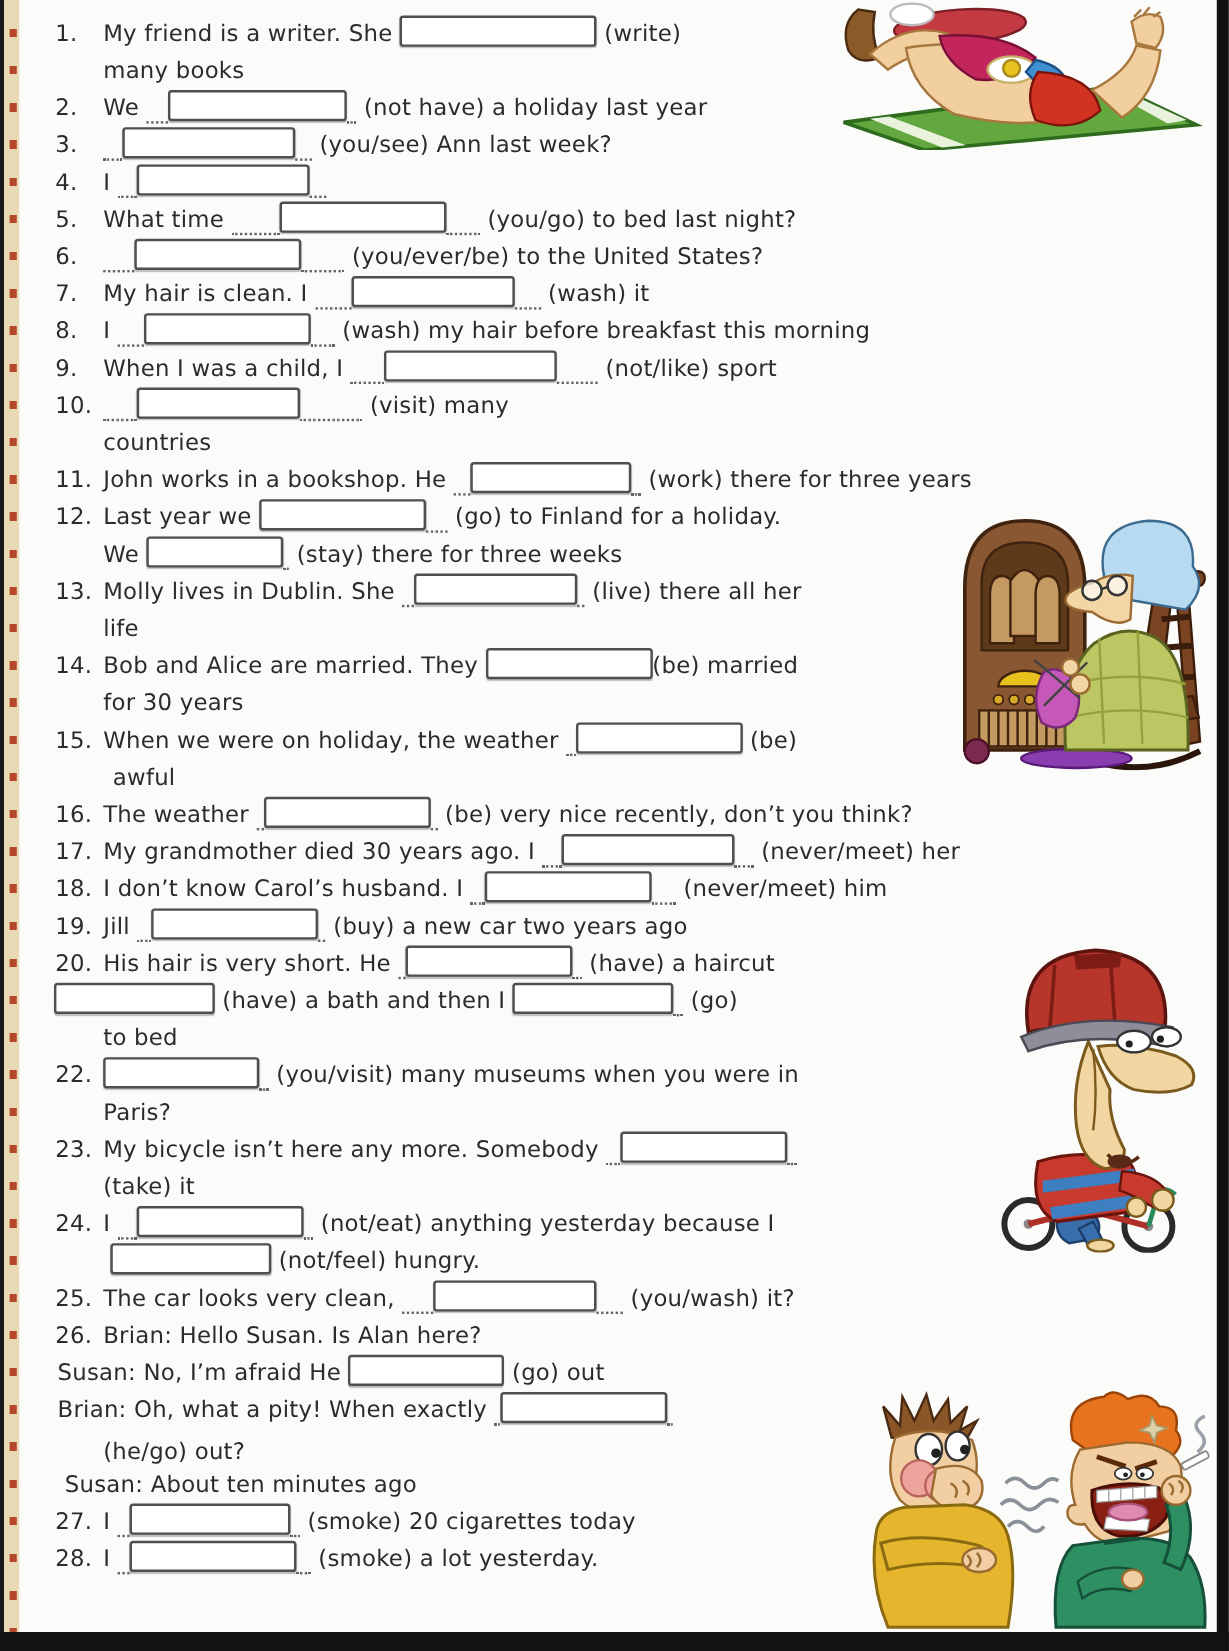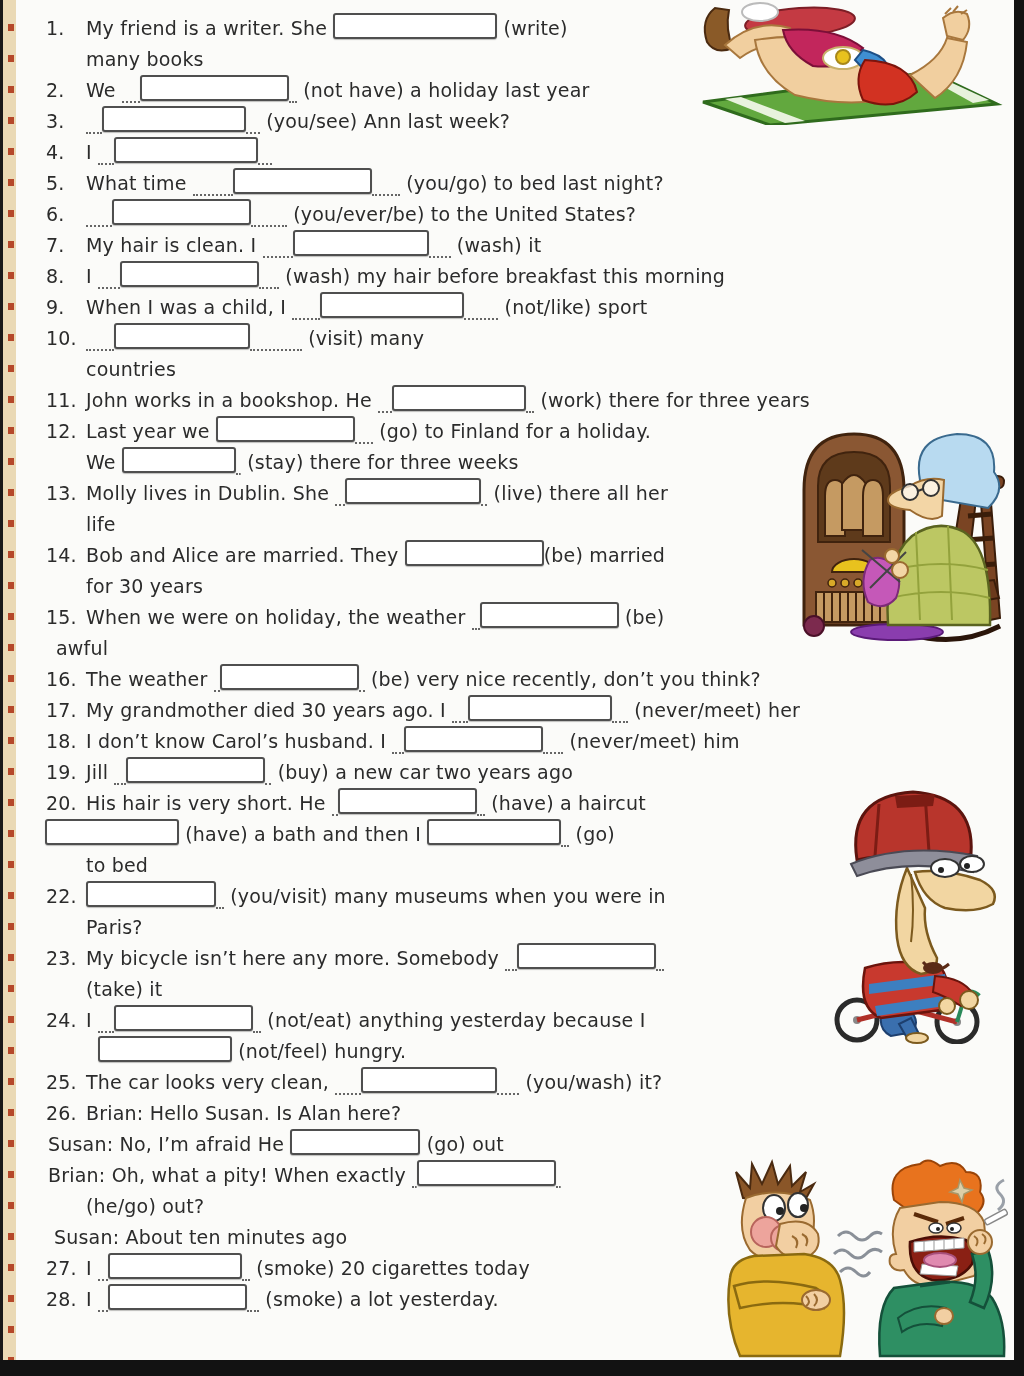--- a/index.html
+++ b/index.html
@@ -58,39 +58,39 @@
       <div class="line"><span class="num">10.</span><span class="dots" style="width: 28px;"></span><span class="blank" style="width: 132px;"></span><span class="dots" style="width: 52px;"></span><span class="txt"> (visit) many</span></div>
       <div class="line" style="padding-left: 70px;"><span class="txt">countries</span></div>
       <div class="line"><span class="num">11.</span><span class="txt">John works in a bookshop. He </span><span class="dots" style="width: 14px;"></span><span class="blank" style="width: 130px;"></span><span class="dots" style="width: 8px;"></span><span class="txt"> (work) there for three years</span></div>
       <div class="line"><span class="num">12.</span><span class="txt">Last year we </span><span class="blank" style="width: 135px;"></span><span class="dots" style="width: 18px;"></span><span class="txt"> (go) to Finland for a holiday.</span></div>
       <div class="line" style="padding-left: 70px;"><span class="txt">We </span><span class="blank" style="width: 110px;"></span><span class="dots" style="width: 5px;"></span><span class="txt"> (stay) there for three weeks</span></div>
       <div class="line"><span class="num">13.</span><span class="txt">Molly lives in Dublin. She </span><span class="dots" style="width: 10px;"></span><span class="blank" style="width: 132px;"></span><span class="dots" style="width: 6px;"></span><span class="txt"> (live) there all her</span></div>
       <div class="line" style="padding-left: 70px;"><span class="txt">life</span></div>
       <div class="line"><span class="num">14.</span><span class="txt">Bob and Alice are married. They </span><span class="blank" style="width: 135px;"></span><span class="txt">(be) married</span></div>
       <div class="line" style="padding-left: 70px;"><span class="txt">for 30 years</span></div>
       <div class="line"><span class="num">15.</span><span class="txt">When we were on holiday, the weather </span><span class="dots" style="width: 8px;"></span><span class="blank" style="width: 135px;"></span><span class="txt"> (be)</span></div>
-      <div class="line" style="padding-left: 40px;"><span class="txt">awful</span></div>
+      <div class="line" style="padding-left: 78px;"><span class="txt">awful</span></div>
       <div class="line"><span class="num">16.</span><span class="txt">The weather </span><span class="dots" style="width: 6px;"></span><span class="blank" style="width: 135px;"></span><span class="dots" style="width: 6px;"></span><span class="txt"> (be) very nice recently, don’t you think?</span></div>
       <div class="line"><span class="num">17.</span><span class="txt">My grandmother died 30 years ago. I </span><span class="dots" style="width: 16px;"></span><span class="blank" style="width: 140px;"></span><span class="dots" style="width: 16px;"></span><span class="txt"> (never/meet) her</span></div>
       <div class="line"><span class="num">18.</span><span class="txt">I don’t know Carol’s husband. I </span><span class="dots" style="width: 12px;"></span><span class="blank" style="width: 135px;"></span><span class="dots" style="width: 20px;"></span><span class="txt"> (never/meet) him</span></div>
       <div class="line"><span class="num">19.</span><span class="txt">Jill </span><span class="dots" style="width: 12px;"></span><span class="blank" style="width: 135px;"></span><span class="dots" style="width: 6px;"></span><span class="txt"> (buy) a new car two years ago</span></div>
       <div class="line"><span class="num">20.</span><span class="txt">His hair is very short. He </span><span class="dots" style="width: 6px;"></span><span class="blank" style="width: 135px;"></span><span class="dots" style="width: 8px;"></span><span class="txt"> (have) a haircut</span></div>
       <div class="line" style="padding-left: 29px;"><span class="blank" style="width: 130px;"></span><span class="txt"> (have) a bath and then I </span><span class="blank" style="width: 130px;"></span><span class="dots" style="width: 8px;"></span><span class="txt"> (go)</span></div>
       <div class="line" style="padding-left: 70px;"><span class="txt">to bed</span></div>
       <div class="line"><span class="num">22.</span><span class="blank" style="width: 126px;"></span><span class="dots" style="width: 8px;"></span><span class="txt"> (you/visit) many museums when you were in</span></div>
       <div class="line" style="padding-left: 70px;"><span class="txt">Paris?</span></div>
       <div class="line"><span class="num">23.</span><span class="txt">My bicycle isn’t here any more. Somebody </span><span class="dots" style="width: 12px;"></span><span class="blank" style="width: 135px;"></span><span class="dots" style="width: 8px;"></span></div>
       <div class="line" style="padding-left: 70px;"><span class="txt">(take) it</span></div>
       <div class="line"><span class="num">24.</span><span class="txt">I </span><span class="dots" style="width: 16px;"></span><span class="blank" style="width: 135px;"></span><span class="dots" style="width: 8px;"></span><span class="txt"> (not/eat) anything yesterday because I</span></div>
-      <div class="line" style="padding-left: 82px;"><span class="blank" style="width: 130px;"></span><span class="txt"> (not/feel) hungry.</span></div>
+      <div class="line" style="padding-left: 64px; margin-left: 12px;"><span class="blank" style="width: 130px;"></span><span class="txt"> (not/feel) hungry.</span></div>
       <div class="line"><span class="num">25.</span><span class="txt">The car looks very clean, </span><span class="dots" style="width: 26px;"></span><span class="blank" style="width: 132px;"></span><span class="dots" style="width: 22px;"></span><span class="txt"> (you/wash) it?</span></div>
       <div class="line"><span class="num">26.</span><span class="txt">Brian: Hello Susan. Is Alan here?</span></div>
       <div class="line" style="padding-left: 32px;"><span class="txt">Susan: No, I’m afraid He </span><span class="blank" style="width: 126px;"></span><span class="txt"> (go) out</span></div>
       <div class="line" style="padding-left: 32px;"><span class="txt">Brian: Oh, what a pity! When exactly </span><span class="dots" style="width: 5px;"></span><span class="blank" style="width: 135px;"></span><span class="dots" style="width: 5px;"></span></div>
-      <div class="line" style="padding-left: 70px;"><span class="txt">(he/go) out?</span></div>
+      <div class="line" style="padding-left: 70px; align-items: flex-end;"><span class="txt">(he/go) out?</span></div>
       <div class="line" style="padding-left: 38px;"><span class="txt">Susan: About ten minutes ago</span></div>
       <div class="line"><span class="num">27.</span><span class="txt">I </span><span class="dots" style="width: 10px;"></span><span class="blank" style="width: 130px;"></span><span class="dots" style="width: 8px;"></span><span class="txt"> (smoke) 20 cigarettes today</span></div>
       <div class="line"><span class="num">28.</span><span class="txt">I </span><span class="dots" style="width: 10px;"></span><span class="blank" style="width: 135px;"></span><span class="dots" style="width: 12px;"></span><span class="txt"> (smoke) a lot yesterday.</span></div>
     </div>
 
   <div class="illus" style="left:695px;top:0;width:315px;height:125px;">
     <svg width="315" height="125" viewBox="0 0 315 125">
       <polygon points="8,102 235,72 302,104 75,125" fill="#62a83e" stroke="#2f6b1d" stroke-width="3"></polygon>
       <polygon points="30,99 46,97 110,121 90,123" fill="#e8f2dd"></polygon>
       <polygon points="226,74 242,76 294,100 278,103" fill="#e8f2dd"></polygon>

